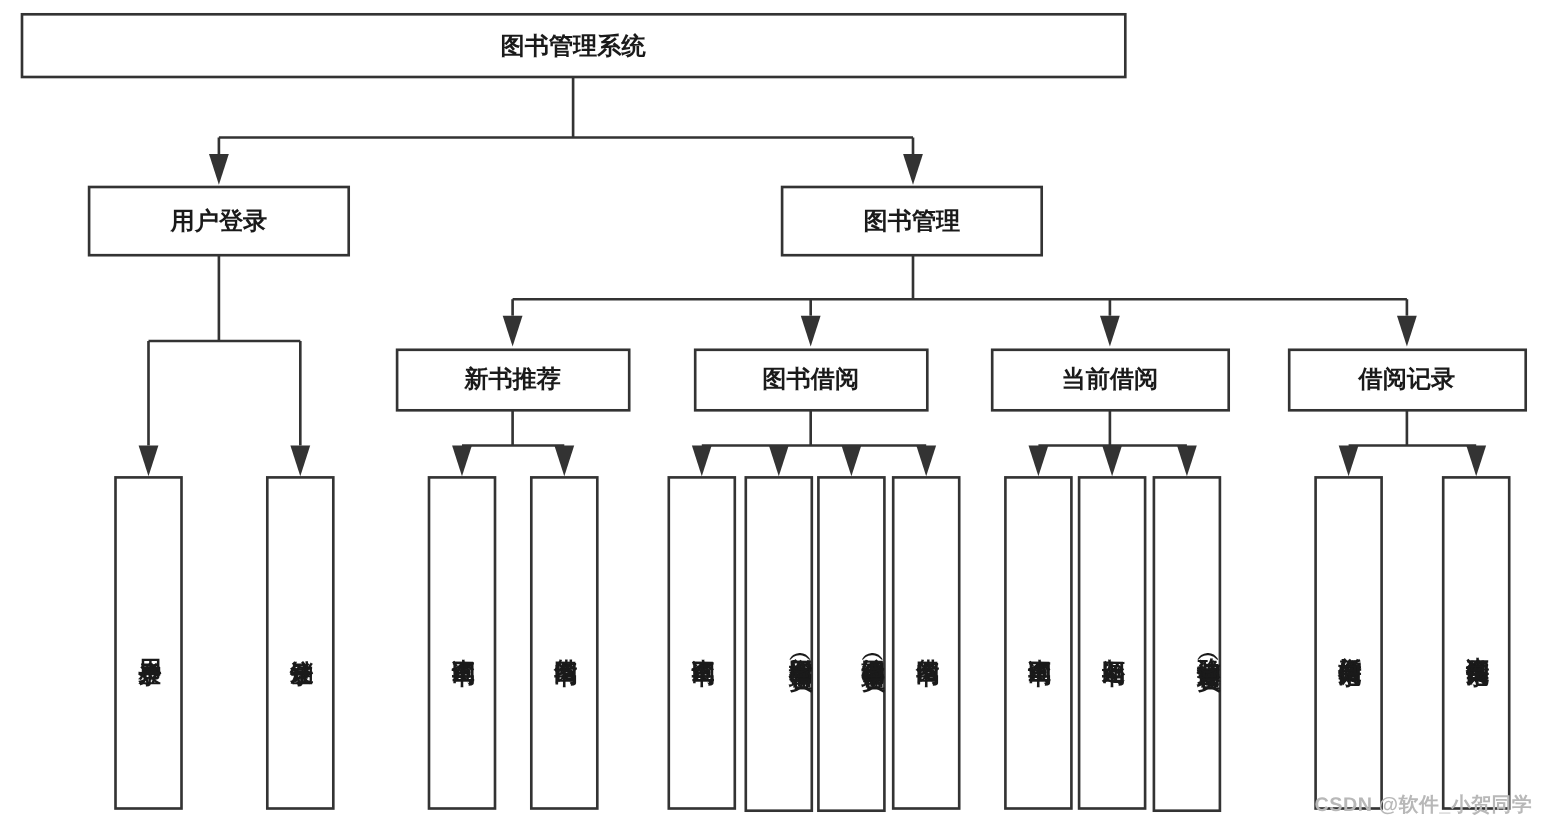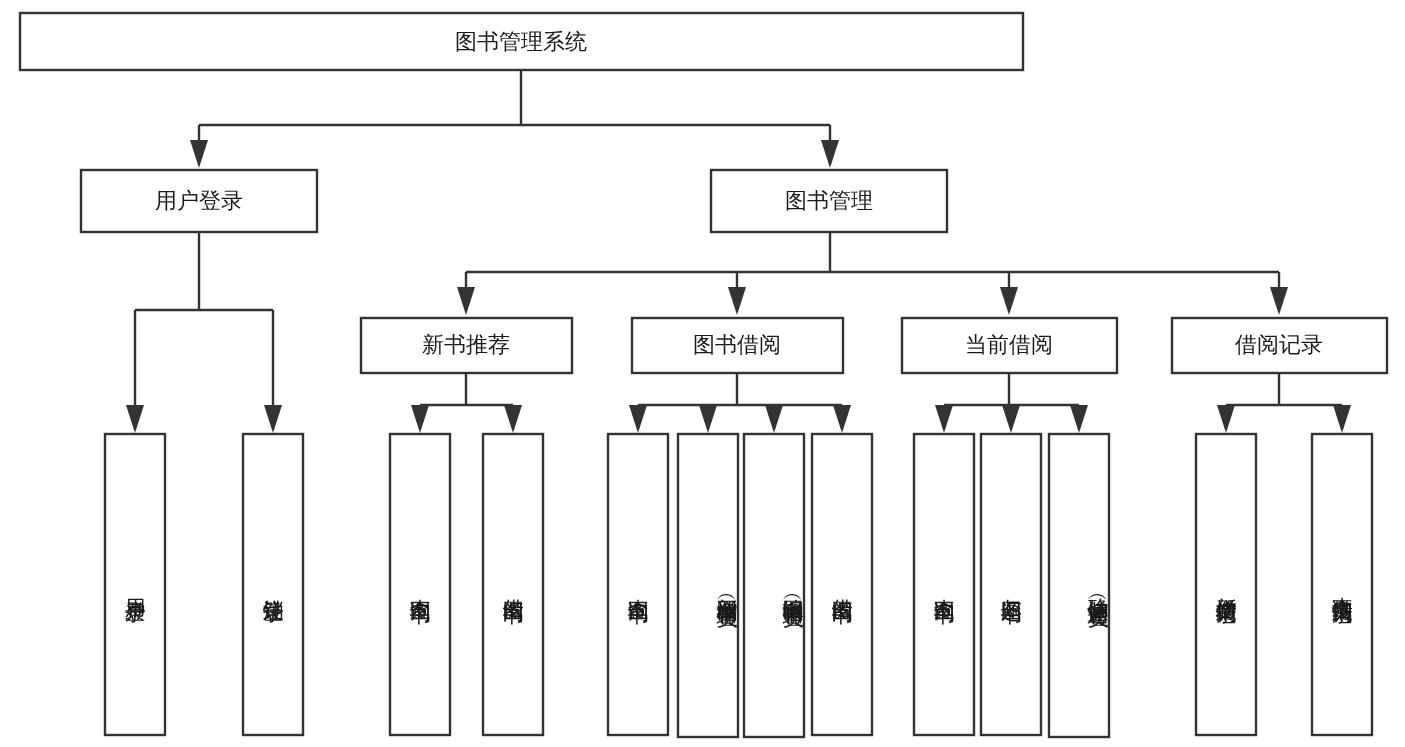--- a/index.html
+++ b/index.html
@@ -11,20 +11,21 @@
     width: 1405px;
     height: 747px;
     font-family: "Liberation Sans", "DejaVu Sans", sans-serif;
     overflow: hidden;
     position: relative;
   }
   #diagram-root {
     position: relative;
     width: 1405px;
     height: 747px;
+    font-weight: bold;
   }
   svg.flowchart {
     display: block;
     width: 1405px;
     height: 747px;
   }
   .node-rect {
     fill: #ffffff;
     stroke: #333333;
     stroke-width: 2.4;
@@ -206,14 +207,15 @@
   <div class="vlabel-wrap" style="left:744px; top:440px; width:60px; height:295px;">编辑图书（管理员）</div>
   <div class="vlabel-wrap centered" style="left:812px; top:434px; width:60px; height:301px;">借阅图书</div>
 
   <div class="vlabel-wrap centered" style="left:914px; top:434px; width:60px; height:301px;">查询图书</div>
   <div class="vlabel-wrap centered" style="left:981px; top:434px; width:60px; height:301px;">归还图书</div>
   <div class="vlabel-wrap" style="left:1049px; top:440px; width:60px; height:295px;">确认归还（管理员）</div>
 
   <div class="vlabel-wrap centered" style="left:1196px; top:434px; width:60px; height:301px;">新增借阅记录</div>
   <div class="vlabel-wrap centered" style="left:1312px; top:434px; width:60px; height:301px;">查询借阅记录</div>
 
+  <div class="watermark">CSDN @软件_小贺同学</div>
 
 </div>
 
 </body></html>

